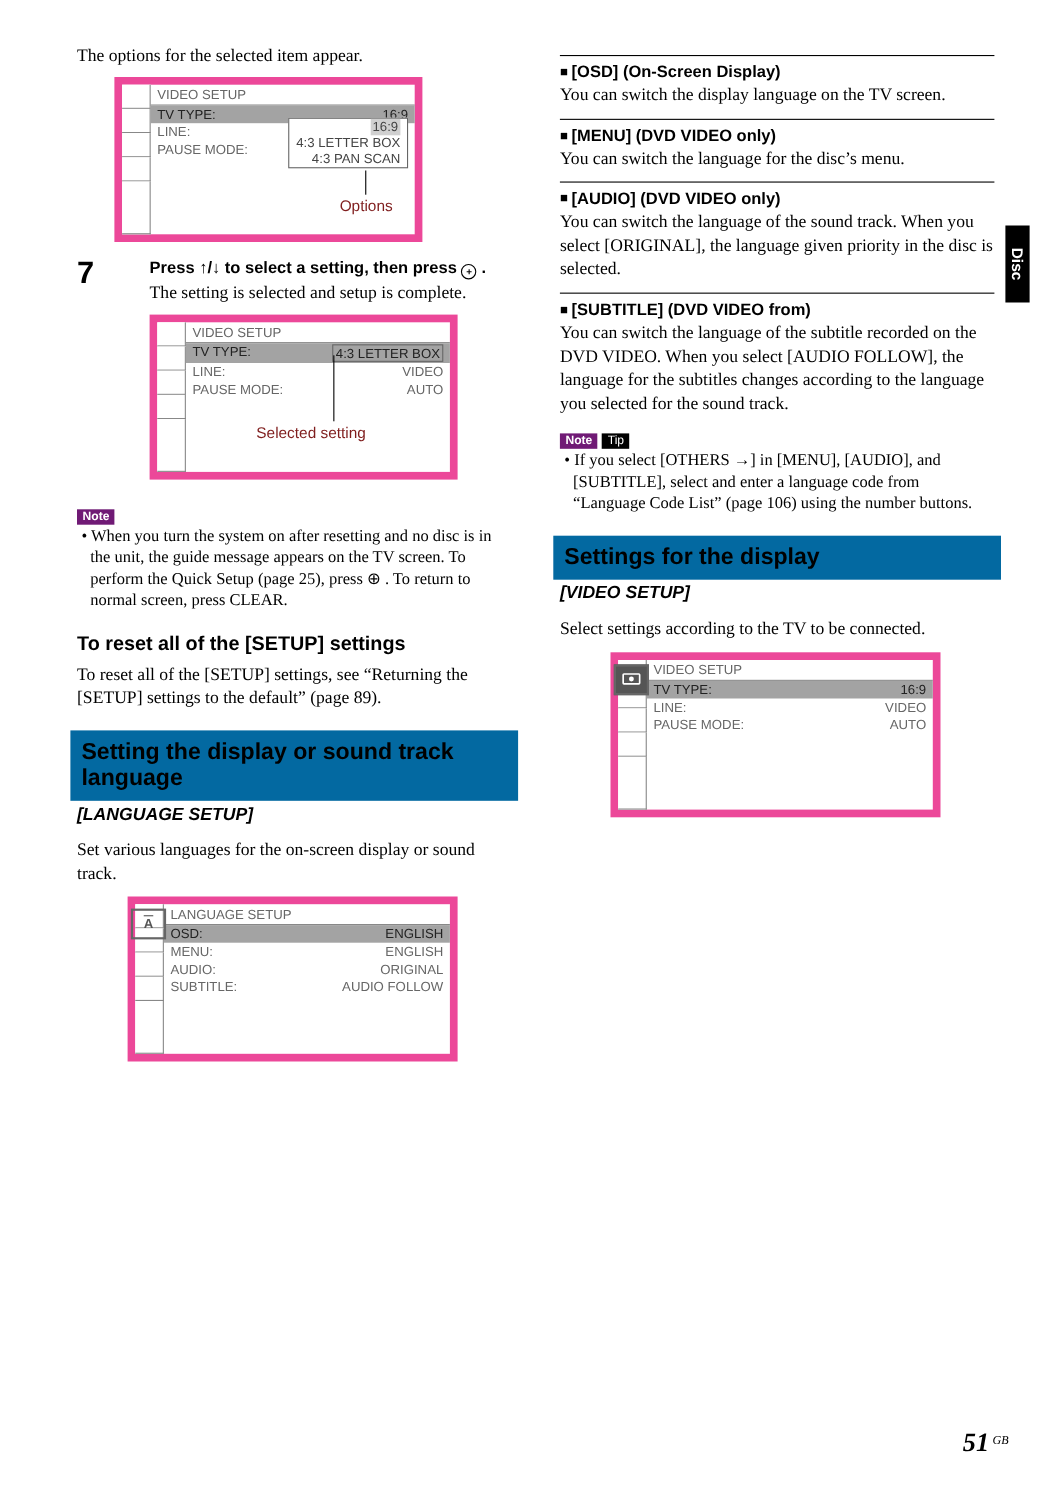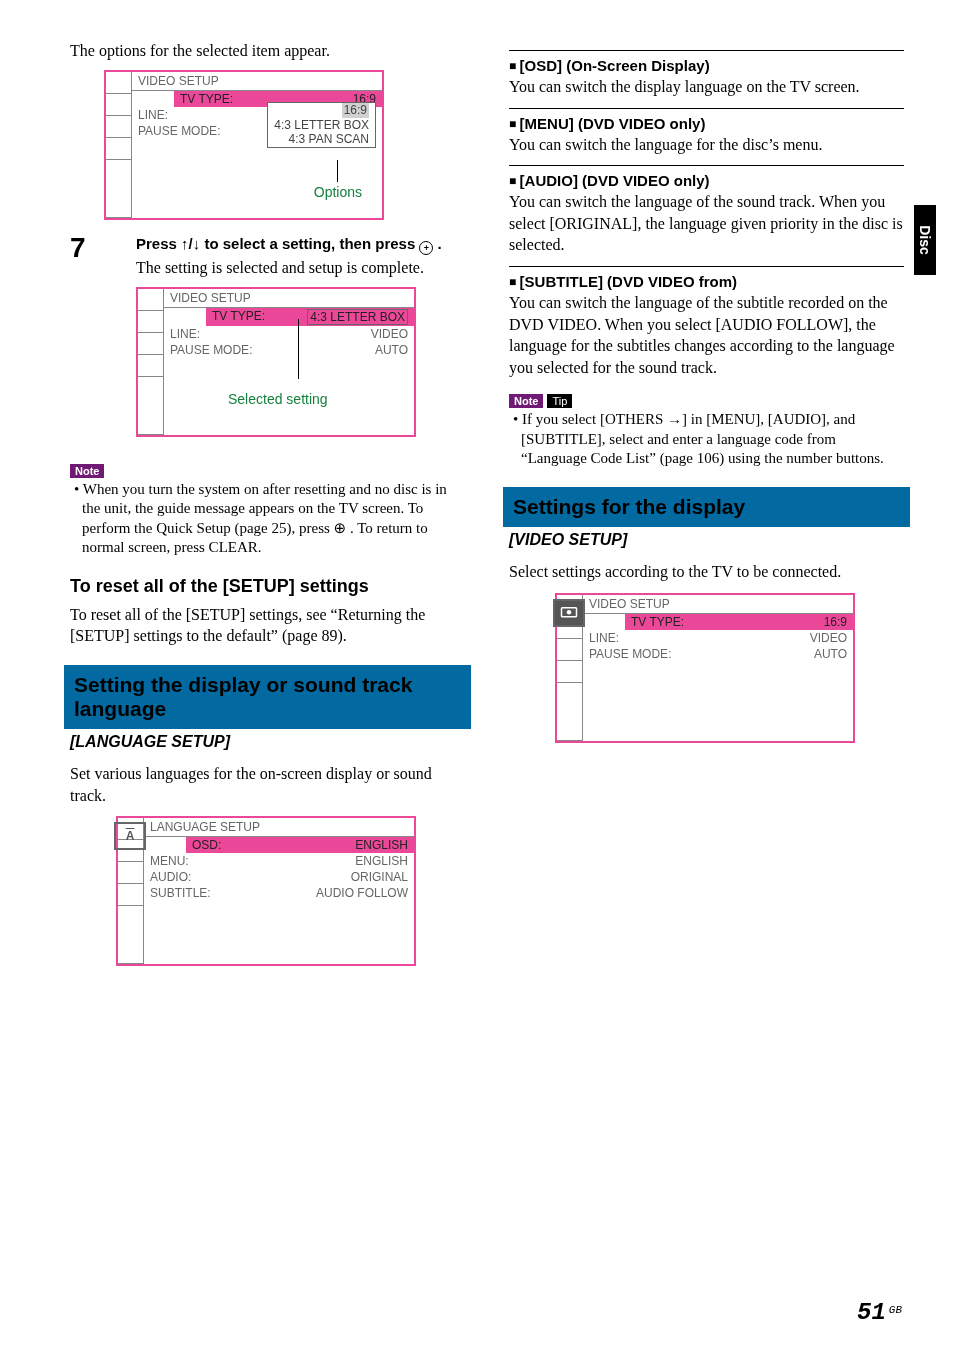--- a/index.html
+++ b/index.html
@@ -22,21 +22,21 @@
   .col {
     flex: 1;
     min-width: 0;
   }
   .intro-text { margin: 0 0 4px 0; line-height: 1.4; }
   .example-text { margin: 0 0 10px 0; }
 
   
   .osd {
     width: 280px;
-    border: 2px solid #ec4899;
+    border: 7px solid #ec4899;
     margin: 8px 0 14px 34px;
     font-family: Arial, Helvetica, sans-serif;
     font-size: 12px;
     position: relative;
   }
   .osd-tab {
     width: 26px;
     border-right: 1px solid #888;
     border-bottom: 1px solid #888;
     height: 22px;
@@ -52,42 +52,41 @@
     border-bottom: 1px solid #888;
     color: #666;
   }
   .osd-item {
     display: flex;
     justify-content: space-between;
     padding: 1px 6px;
     color: #666;
   }
   .osd-item.sel {
-    background: #ec4899;
+    background: #a3a3a3;
     color: #222;
-    margin-left: 42px;
   }
   .osd-options-box {
     position: absolute;
     right: 6px;
     top: 30px;
     border: 1px solid #666;
     background: #fff;
     padding: 0 6px;
     text-align: right;
     font-size: 12px;
     color: #444;
   }
   .osd-options-box .row { line-height: 1.2; }
   .osd-options-box .row.hi { background: #d0d0d0; display: inline-block; padding: 0 2px; }
   .osd-callout {
     position: absolute;
     font-family: Arial, Helvetica, sans-serif;
     font-size: 14px;
-    color: #15803d;
+    color: #7f1d1d;
   }
   .osd .val { text-align: right; color: #666; }
   .osd .sel .val { color: #222; }
   .osd .val.box {
     border: 1px solid #666;
     padding: 0 2px;
     position: relative;
     display: inline-block;
   }
   .callout-line {
@@ -187,23 +186,23 @@
   }
   .side-tab span {
     font-family: Arial, Helvetica, sans-serif;
     font-weight: bold;
     font-size: 14px;
     transform: rotate(90deg);
     white-space: nowrap;
   }
   .page-num {
     position: absolute;
-    right: 52px;
+    right: 37px;
     bottom: 26px;
-    font-family: Liberation Mono, monospace;
+    font-family: Liberation Serif, serif;
     font-size: 24px;
     font-weight: 900;
     font-style: italic;
   }
   .page-num .gb {
     font-size: 11px;
     font-weight: normal;
     font-style: italic;
     vertical-align: 6px;
     margin-left: 3px;

